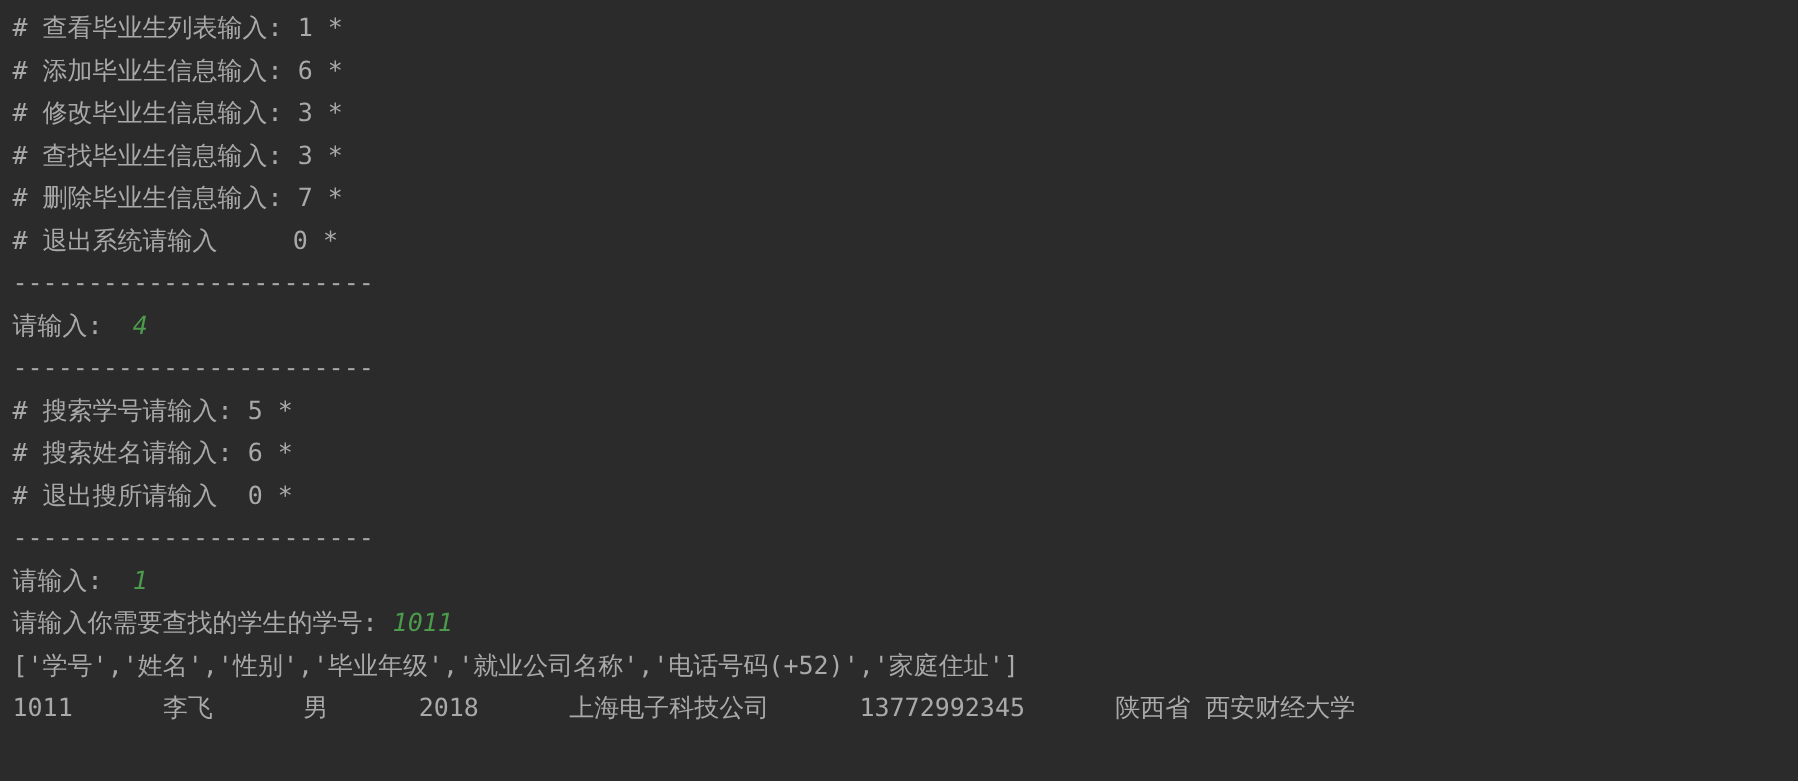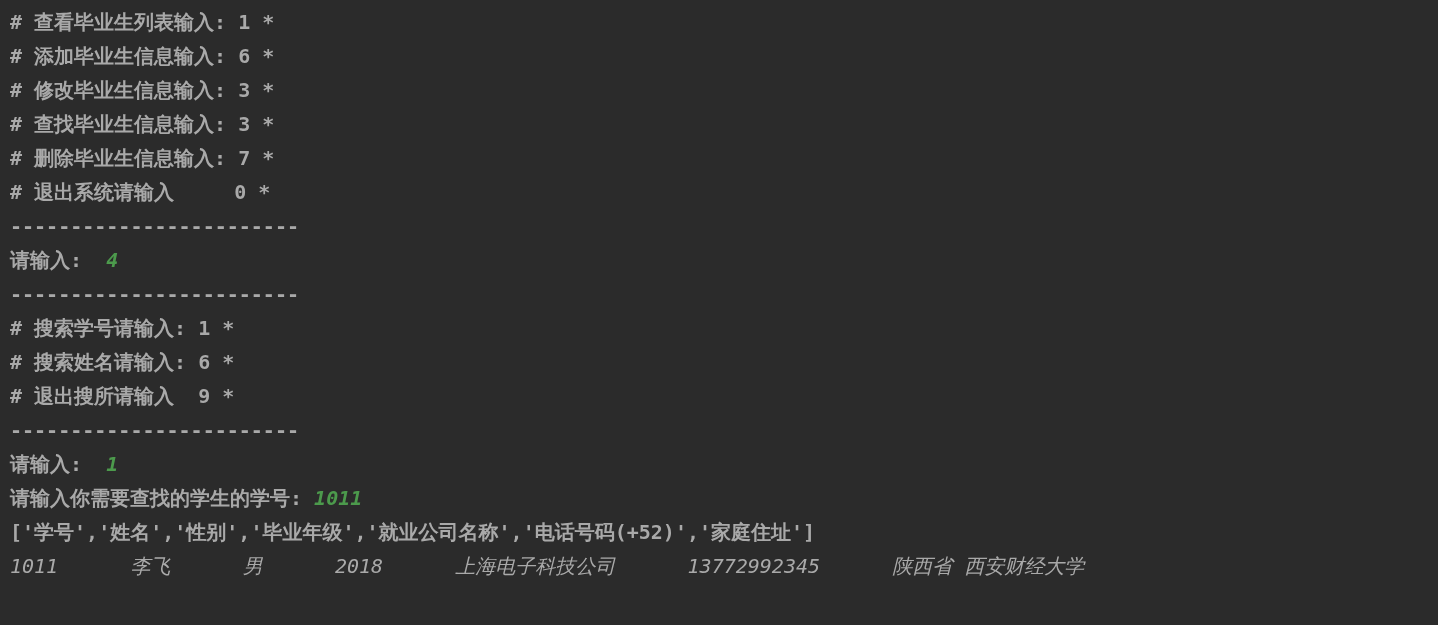--- a/index.html
+++ b/index.html
@@ -13,43 +13,41 @@
       font-family: "SimSun", "NSimSun", monospace;
       font-size: 20px;
       line-height: 1.7;
       padding: 5px 10px;
       width: 1438px;
       height: 625px;
       overflow: hidden;
     }
     .line {
       white-space: pre;
-      font-weight: bold;
     }
     .input-val {
       color: #4c9a4c;
       font-style: italic;
     }
     .result-row {
       white-space: pre;
-      font-style: italic;
     }
   </style>
 </head>
 <body>
 
 <div class="line"># 查看毕业生列表输入: 1 *</div>
 <div class="line"># 添加毕业生信息输入: 6 *</div>
 <div class="line"># 修改毕业生信息输入: 3 *</div>
 <div class="line"># 查找毕业生信息输入: 3 *</div>
 <div class="line"># 删除毕业生信息输入: 7 *</div>
 <div class="line"># 退出系统请输入     0 *</div>
 <div class="line">------------------------</div>
 <div class="line"><span>请输入:  </span><span class="input-val">4</span></div>
 <div class="line">------------------------</div>
-<div class="line"># 搜索学号请输入: 1 *</div>
+<div class="line"># 搜索学号请输入: 5 *</div>
 <div class="line"># 搜索姓名请输入: 6 *</div>
-<div class="line"># 退出搜所请输入  9 *</div>
+<div class="line"># 退出搜所请输入  0 *</div>
 <div class="line">------------------------</div>
 <div class="line"><span>请输入:  </span><span class="input-val">1</span></div>
 <div class="line"><span>请输入你需要查找的学生的学号: </span><span class="input-val">1011</span></div>
 <div class="line">['学号','姓名','性别','毕业年级','就业公司名称','电话号码(+52)','家庭住址']</div>
 <div class="result-row">1011      李飞      男      2018      上海电子科技公司      13772992345      陕西省 西安财经大学</div>
 
 </body></html>

